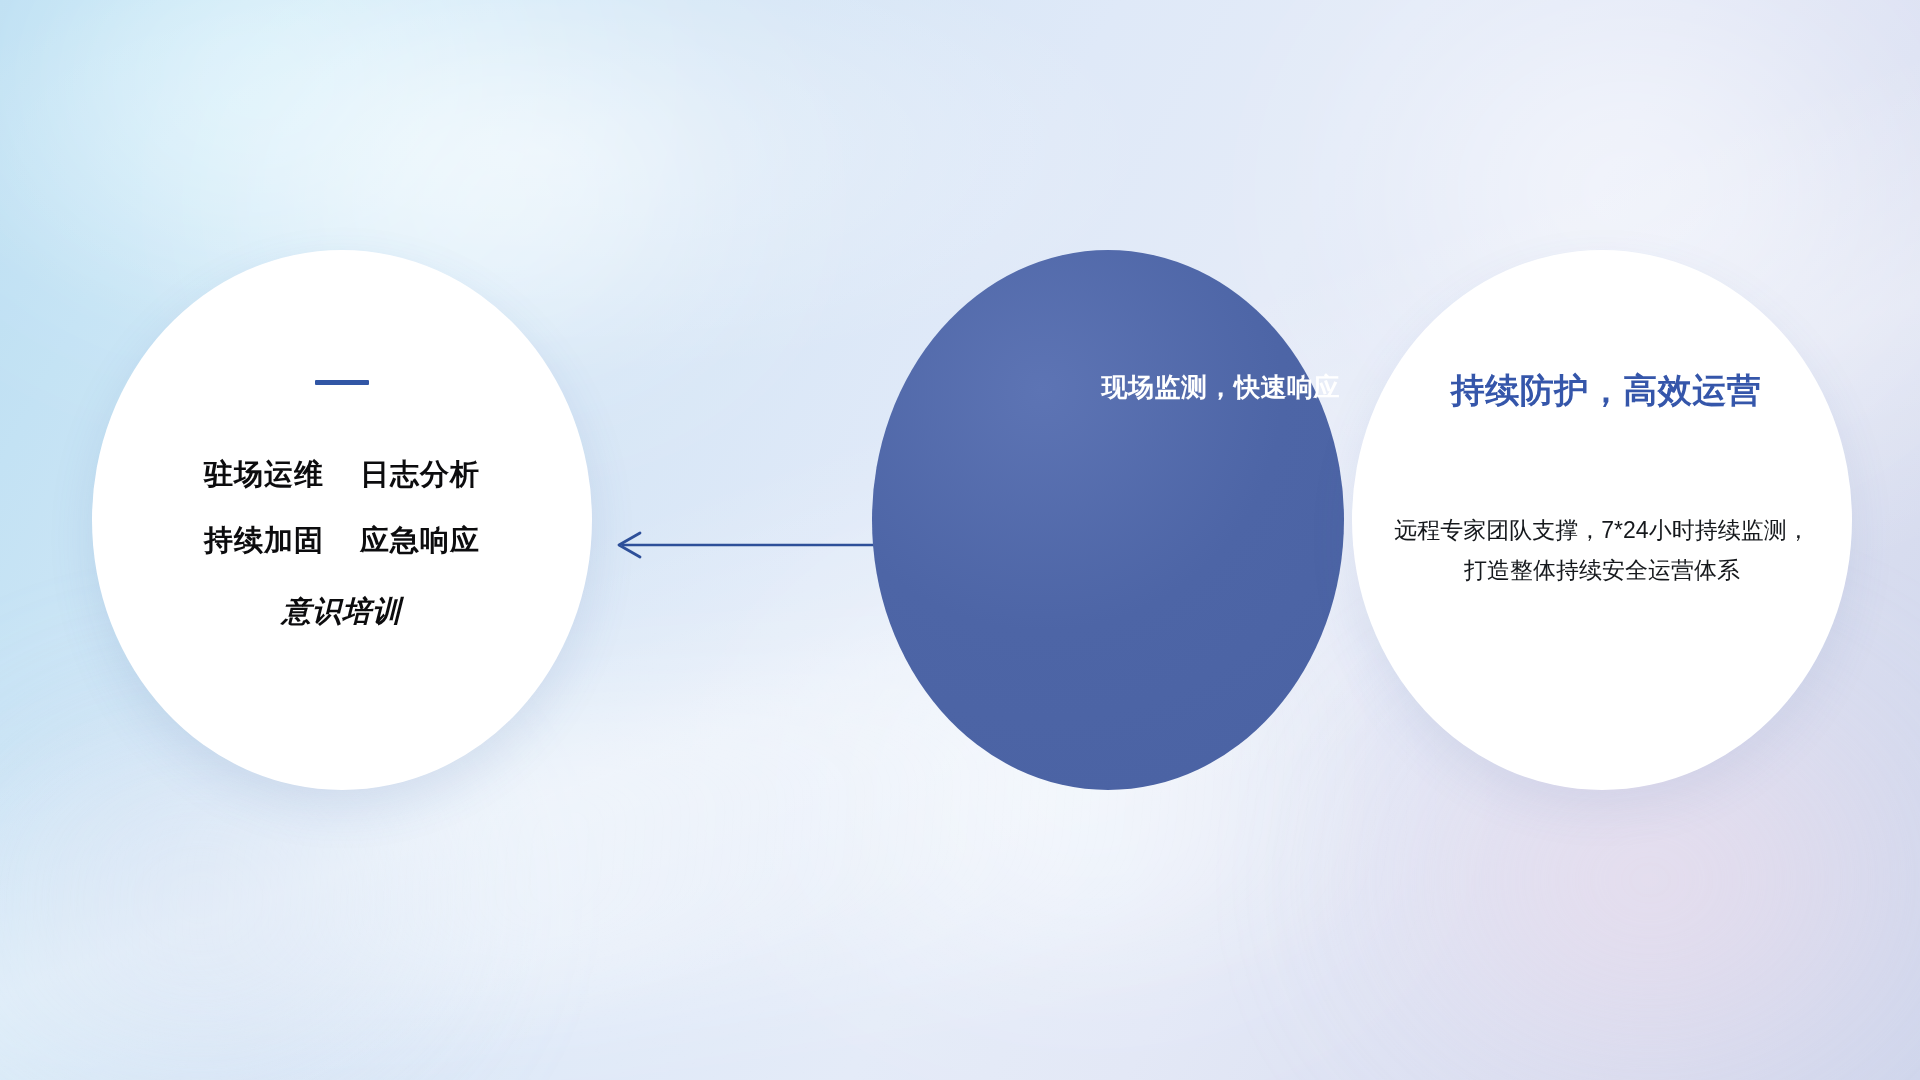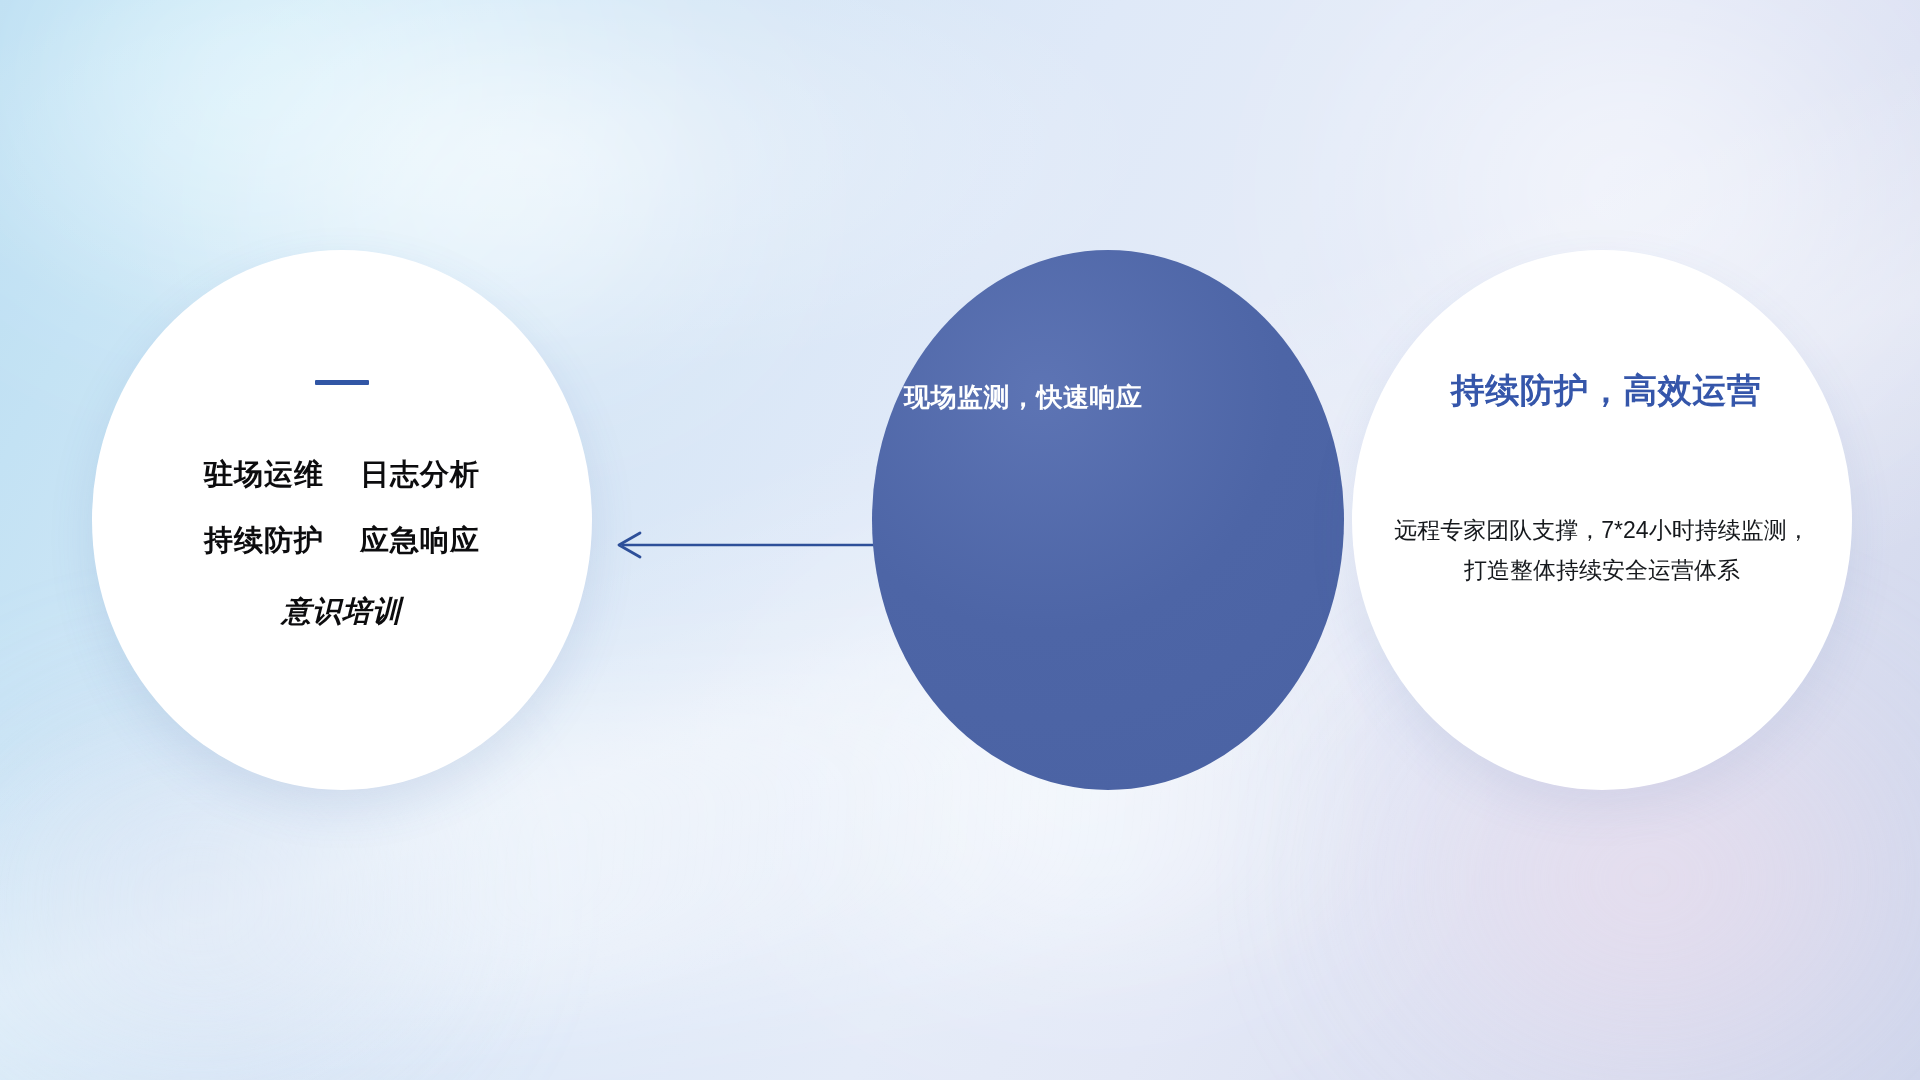--- a/index.html
+++ b/index.html
@@ -104,22 +104,22 @@
     line-height:1.05;
     white-space:pre;
     margin-bottom:36px;
     text-align:right;
   }
   .left-line:last-child { margin-bottom:10px;font-style:italic; }
   #left-line-3 { margin-top:4px; }
 
   
   #center-content {
-    position:absolute; left:0; top:12px; width:100%; height:100%;
-    display:flex; flex-direction:column; align-items:flex-start;
+    position:absolute; left:0; top:2px; width:100%; height:100%;
+    display:flex; flex-direction:column; align-items:flex-end;
     padding:118px 18px 0 18px;
   }
   #center-title {
     color:#ffffff;
     font-size:26px;
     font-weight:bold;
     letter-spacing:.5px;
     white-space:nowrap;
     transform:translateX(14px);
   }
@@ -178,21 +178,21 @@
 
   <svg id="arrow" viewBox="0 0 290 50">
     <line x1="288" y1="25" x2="22" y2="25" stroke="#2d4f99" stroke-width="2.6"></line>
     <polyline points="40,13 19,25 40,37" fill="none" stroke="#2d4f99" stroke-width="2.8" stroke-linecap="round" stroke-linejoin="round"></polyline>
   </svg>
 
   <div id="circle-left" class="circle">
     <div id="left-content">
       <div id="left-divider"></div>
       <div class="left-line">驻场运维    日志分析</div>
-      <div class="left-line">持续防护    应急响应</div>
+      <div class="left-line">持续加固    应急响应</div>
       <div class="left-line" id="left-line-3">意识培训</div>
     </div>
   </div>
 
   <div id="circle-center" class="circle">
     <div id="center-content">
       <div id="center-title">现场监测，快速响应</div>
     </div>
   </div>
 

